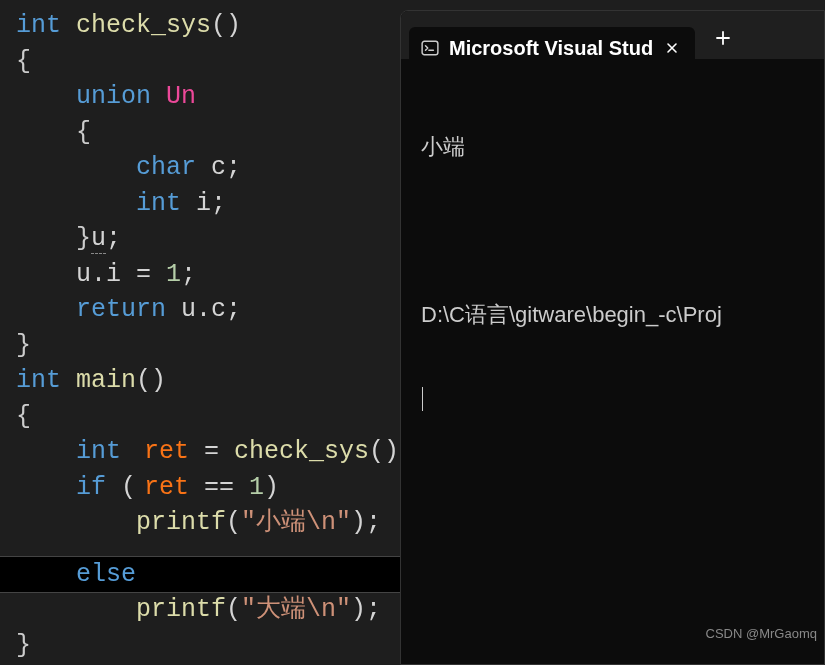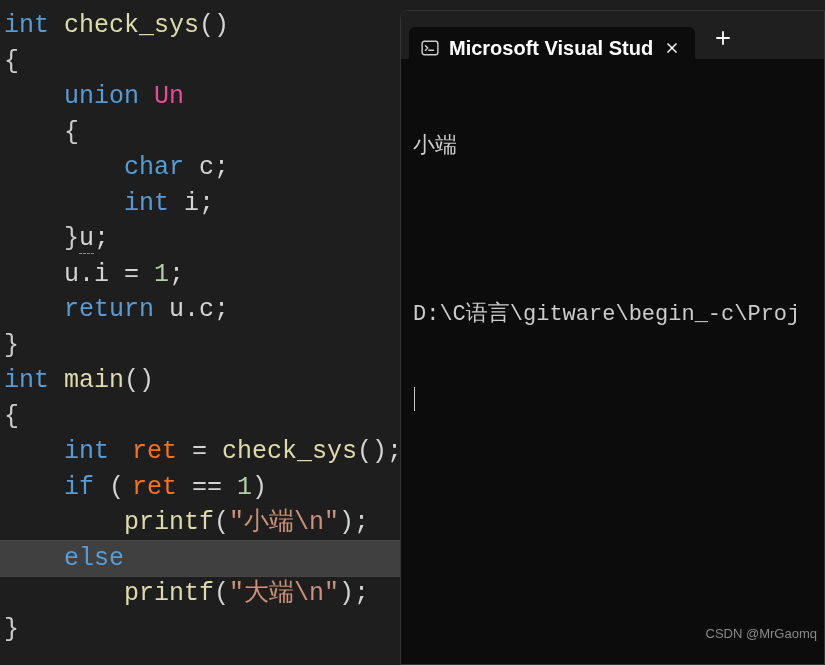--- a/index.html
+++ b/index.html
@@ -17,27 +17,28 @@
       top: 0;
       width: 400px;
       height: 665px;
       background: #1e1e1e;
       padding: 8px 0 0 0;
     }
     .code-line {
       font-size: 25px;
       line-height: 35.5px;
       white-space: pre;
-      padding-left: 4px;
+      padding-left: 16px;
       color: #d4d4d4;
       position: relative;
     }
     .code-line.highlighted {
-      background: #404040;
+      background: #000000;
       outline: 1px solid #444;
+      margin-top: 16px;
     }
     .tok-keyword { color: #569cd6; }
     .tok-type { color: #569cd6; }
     .tok-func { color: #dcdcaa; }
     .tok-ident { color: #f97316; margin-left: 8px; }
     .tok-union { color: #ec4899; }
     .tok-punct { color: #d4d4d4; }
     .tok-string { color: #ce9178; }
     .tok-brace { color: #cccccc; }
     .tok-var { color: #d4d4d4; }
@@ -105,23 +106,23 @@
       font-size: 24px;
       width: 36px;
       height: 36px;
       display: flex;
       align-items: center;
       justify-content: center;
       cursor: pointer;
       margin-left: 6px;
     }
     .terminal-body {
-      padding: 18px 8px 8px 12px;
+      padding: 18px 8px 8px 20px;
       color: #cccccc;
-      font-family: Liberation Mono, monospace;
+      font-family: Liberation Sans, sans-serif;
       font-size: 22px;
       line-height: 28px;
       white-space: pre;
       overflow: hidden;
     }
     .terminal-line { white-space: pre; }
     .cursor {
       display: inline-block;
       width: 1px;
       height: 24px;

